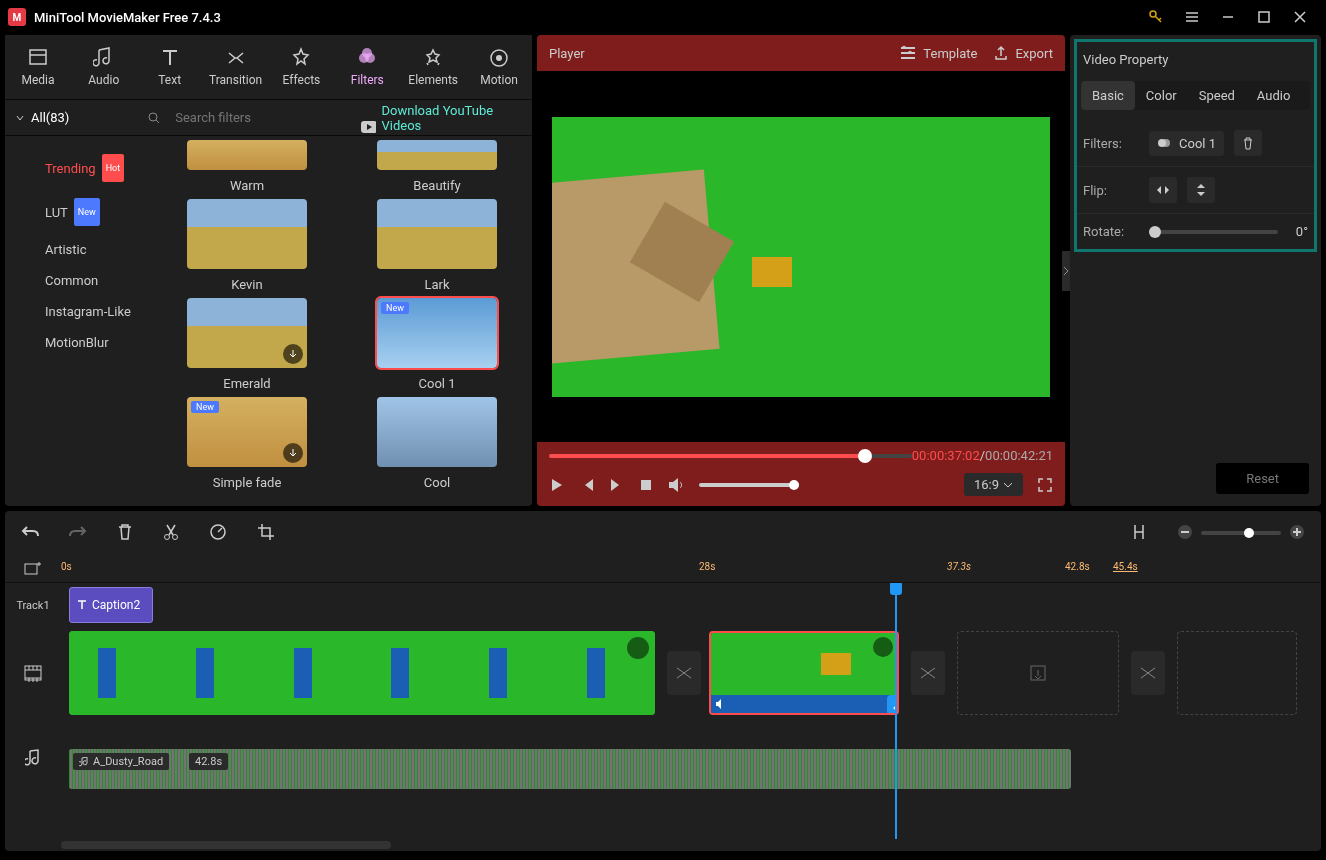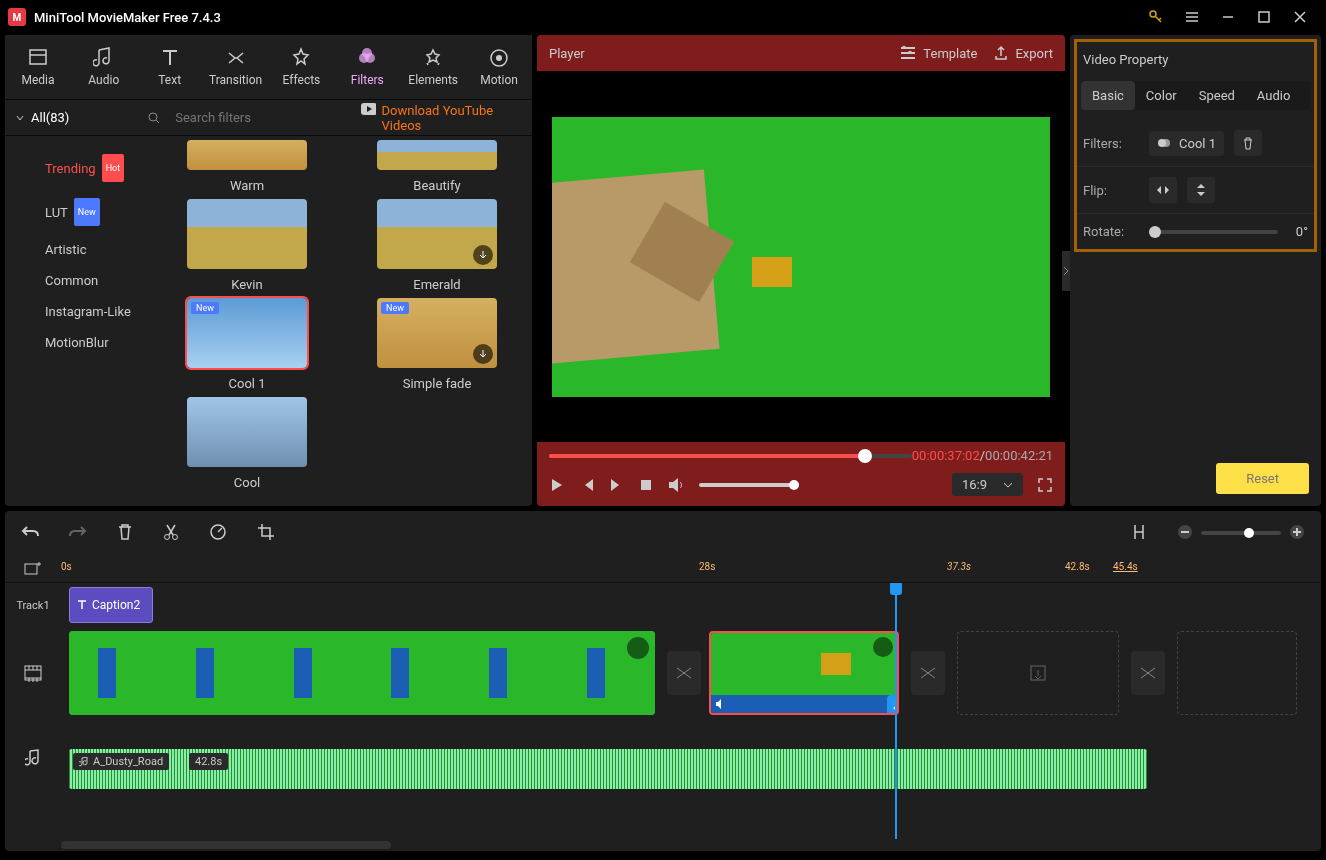--- a/index.html
+++ b/index.html
@@ -16,21 +16,21 @@
 .toolbar{display:flex;background:#1f1f1f;border-bottom:1px solid #0a0a0a}
 .tool{flex:1;display:flex;flex-direction:column;align-items:center;justify-content:center;height:64px;cursor:pointer;gap:4px;color:#ccc}
 .tool.active{color:#f0abfc}
 .tool svg{width:22px;height:22px}
 .tool span{font-size:12px}
 .filterbar{display:flex;height:36px;align-items:center;border-bottom:1px solid #0a0a0a}
 .filterbar .all{width:147px;padding:0 10px;display:flex;align-items:center;gap:6px;color:#fff}
 .filterbar .all svg{width:10px;height:10px}
 .filterbar .search{flex:1;display:flex;align-items:center;gap:14px;padding:0 8px;color:#888}
 .filterbar .search input{background:none;border:none;color:#ccc;outline:none;font-size:13px}
-.filterbar .dl{padding:0 12px;display:flex;align-items:flex-start;gap:6px;color:#f97316;cursor:pointer}
+.filterbar .dl{padding:0 12px;display:flex;align-items:flex-end;gap:6px;color:#5eead4;cursor:pointer}
 .filterpane{display:flex;flex:1;overflow:hidden}
 .cats{width:147px;padding:10px 0;overflow:auto}
 .cat{padding:8px 18px 8px 40px;cursor:pointer;color:#ccc;display:flex;align-items:center;gap:6px}
 .cat.active{color:#ff4d4d}
 .badge{font-size:9px;padding:9px 4px;border-radius:2px}
 .badge.hot{background:#ff4d4d;color:#fff}
 .badge.new{background:#4d79ff;color:#fff}
 .grid{flex:1;padding:4px 20px;overflow:auto;display:grid;grid-template-columns:1fr 1fr;gap:6px 40px;align-content:start}
 .card{display:flex;flex-direction:column;align-items:center;gap:8px}
 .thumb{width:120px;height:70px;border-radius:4px;position:relative;background:#333}
@@ -54,34 +54,34 @@
 .seek .knob{position:absolute;left:87%;top:50%;width:14px;height:14px;background:#fff;border-radius:50%;transform:translate(-50%,-50%)}
 .seekbar .cur{color:#ff4d4d}
 .seekbar .tot{color:#aaa}
 .ctrlrow{display:flex;align-items:center;gap:14px;margin-top:10px}
 .ctrlrow .pbtn{cursor:pointer}
 .ctrlrow .pbtn svg{display:block}
 .vol{width:100px;height:4px;background:#444;border-radius:2px;position:relative}
 .vol .vknob{position:absolute;right:0;top:50%;width:10px;height:10px;background:#fff;border-radius:50%;transform:translate(0,-50%)}
 .vol .vfill{position:absolute;left:0;top:0;height:100%;width:100%;background:#ccc;border-radius:2px}
 .ctrlrow .sp{flex:1}
-.aspect{background:#2a2a2a;padding:4px 10px;display:flex;align-items:center;gap:16px;border-radius:3px;cursor:pointer}
+.aspect{background:#2a2a2a;padding:4px 10px;display:flex;align-items:center;gap:4px;border-radius:3px;cursor:pointer}
 .right{width:251px;background:#1f1f1f;border-radius:4px;display:flex;flex-direction:column;position:relative}
-.propbox{border:3px solid #a16207;margin:4px;padding:0;flex:.72}
+.propbox{border:3px solid #0f766e;margin:4px;padding:0;flex:.72}
 .propttl{padding:10px 6px;color:#ccc}
 .tabs{display:flex;gap:0;background:#1a1a1a;margin:4px 4px 10px 4px;border-radius:4px}
 .tab{flex:none;padding:7px 11px;cursor:pointer;color:#ccc;font-size:13px}
 .tab.active{background:#333;border-radius:4px}
 .row{display:flex;align-items:center;padding:10px 6px;border-bottom:1px solid #2a2a2a;gap:10px}
 .row .k{width:56px;color:#aaa;font-size:13px}
 .row .chip{display:flex;align-items:center;gap:8px;background:#2a2a2a;padding:5px 8px;border-radius:3px}
 .row .ibtn{width:28px;height:26px;background:#2a2a2a;display:flex;align-items:center;justify-content:center;border-radius:3px;cursor:pointer}
 .slider{flex:1;height:4px;background:#444;border-radius:2px;position:relative;margin-right:8px}
 .slider .sknob{position:absolute;left:0;top:50%;width:12px;height:12px;background:#ccc;border-radius:50%;transform:translate(0,-50%)}
-.reset{margin:auto 12px 12px auto;background:#fde047;padding:8px 30px;border-radius:3px;color:#777;cursor:pointer;align-self:flex-end}
+.reset{margin:auto 12px 12px auto;background:#000000;padding:8px 30px;border-radius:3px;color:#777;cursor:pointer;align-self:flex-end}
 .collapse{position:absolute;left:-8px;top:50%;width:8px;height:40px;background:#2a2a2a;display:flex;align-items:center;justify-content:center;cursor:pointer;transform:translateY(-50%)}
 .timeline{height:340px;background:#1f1f1f;margin:0 5px 5px 5px;border-radius:4px;display:flex;flex-direction:column}
 .tltool{display:flex;align-items:center;height:44px;padding:0 16px;gap:30px}
 .tltool .tb{cursor:pointer}
 .tltool .tb.dis{opacity:.4}
 .tltool .sp{flex:1}
 .zoom{display:flex;align-items:center;gap:8px}
 .zslider{width:80px;height:4px;background:#444;border-radius:2px;position:relative}
 .zslider .zknob{position:absolute;left:60%;top:50%;width:10px;height:10px;background:#fff;border-radius:50%;transform:translate(-50%,-50%)}
 .ruler{display:flex;height:28px;border-bottom:1px solid #111;position:relative}
@@ -100,21 +100,21 @@
 .clip1 .frame::after{content:"";position:absolute;left:30%;top:20%;width:18px;height:50px;background:#1a5fb4}
 .clip1 .fbtn{position:absolute;top:6px;right:6px;width:22px;height:22px;background:rgba(0,0,0,.5);border-radius:50%}
 .trans{position:absolute;top:24px;width:34px;height:44px;background:#2a2a2a;border-radius:4px;display:flex;align-items:center;justify-content:center;cursor:pointer}
 .clip2{position:absolute;left:648px;top:4px;width:190px;height:84px;background:#1a1a1a;border:2px solid #ff4d4d;border-radius:4px;overflow:hidden}
 .clip2 .scr{position:absolute;left:0;top:0;right:0;height:62px;background:#2ab82a}
 .clip2 .fx{position:absolute;left:110px;top:20px;width:30px;height:22px;background:#d4a017}
 .clip2 .aud{position:absolute;left:0;bottom:0;right:0;height:18px;background:#1a5fb4}
 .clip2 .fbtn{position:absolute;top:4px;right:4px;width:20px;height:20px;background:rgba(0,0,0,.5);border-radius:50%}
 .clip2 .cut{position:absolute;right:-10px;bottom:-2px;width:20px;height:20px;background:#2196f3;border-radius:4px;display:flex;align-items:center;justify-content:center}
 .empty{position:absolute;top:4px;width:162px;height:84px;border:1px dashed #444;border-radius:4px;display:flex;align-items:center;justify-content:center}
-.audio{position:absolute;left:8px;top:30px;width:1078px;height:40px;background:#86efac;border-radius:3px;overflow:hidden}
+.audio{position:absolute;left:8px;top:30px;width:1002px;height:40px;background:#737373;border-radius:3px;overflow:hidden}
 .audio .wave{position:absolute;left:0;top:0;right:0;bottom:0;background:repeating-linear-gradient(90deg,#2a8f2a 0 1px,transparent 1px 3px)}
 .audio .tag{position:absolute;left:4px;top:4px;background:#2a2a2a;padding:2px 6px;font-size:11px;display:flex;align-items:center;gap:4px;border-radius:2px}
 .audio .dur{position:absolute;left:120px;top:4px;background:#2a2a2a;padding:2px 6px;font-size:11px;border-radius:2px}
 .sb{height:8px;margin:2px 56px;background:#333;border-radius:4px;width:330px}
 
 .t-field{background:linear-gradient(#8db4d8 40%,#c2a84a 40%)}
 .t-bluesky{background:linear-gradient(#5b9bd5,#a8d0f0)}
 .t-warm{background:linear-gradient(#d4b060,#c09040)}
 .t-cool{background:linear-gradient(#a0c4e8,#7090b0)}
 </style>
@@ -244,20 +244,24 @@
             <div class="thumb t-warm" style="height:30px"></div>
             <div class="name">Warm</div>
           </div>
           <div class="card">
             <div class="thumb t-field" style="height:30px"></div>
             <div class="name">Beautify</div>
           </div>
           <div class="card">
             <div class="thumb t-field" style=""></div>
             <div class="name">Kevin</div>
+          </div>
+          <div class="card">
+            <div class="thumb t-field" style=""></div>
+            <div class="name">Lark</div>
           </div>
           <div class="card">
             <div class="thumb t-field" style="">
               <div class="dlbtn">
                 <svg width="10" height="10">
                   <path d="M5 1v6M2 5l3 3 3-3" stroke="#fff" fill="none"></path>
                 </svg>
               </div>
             </div>
             <div class="name">Emerald</div>

